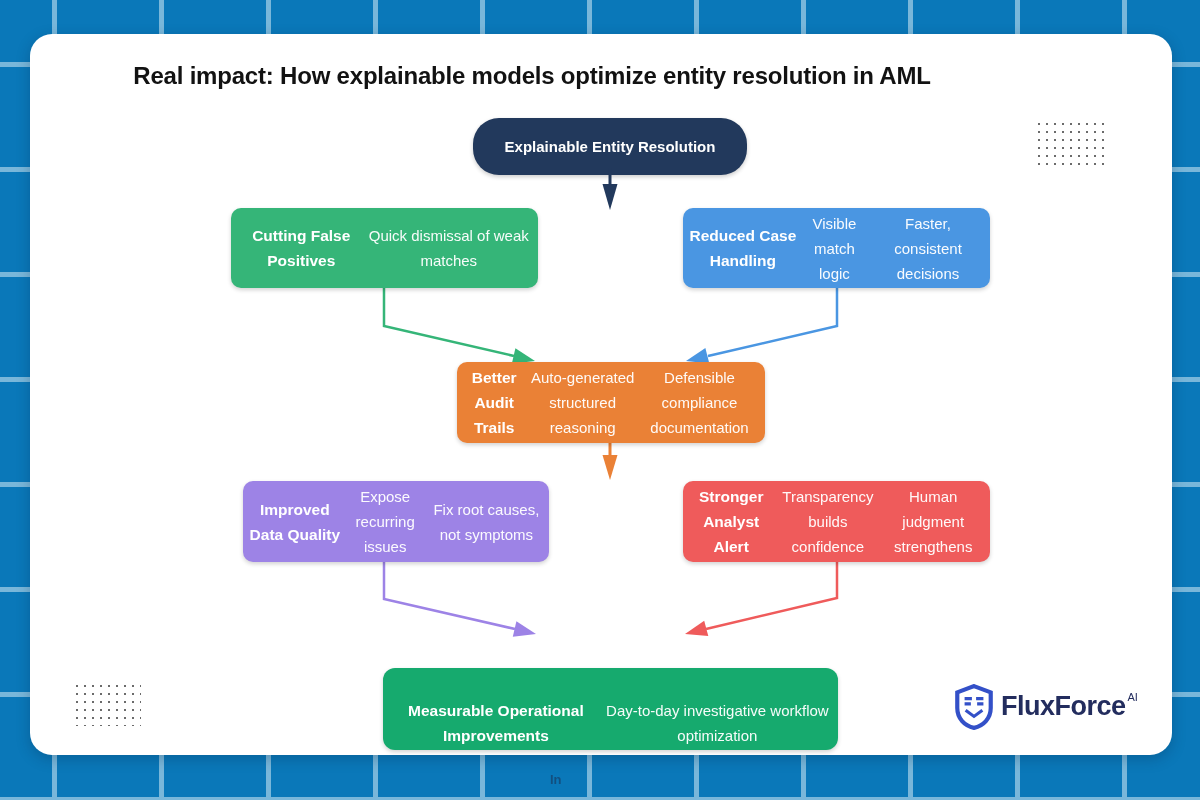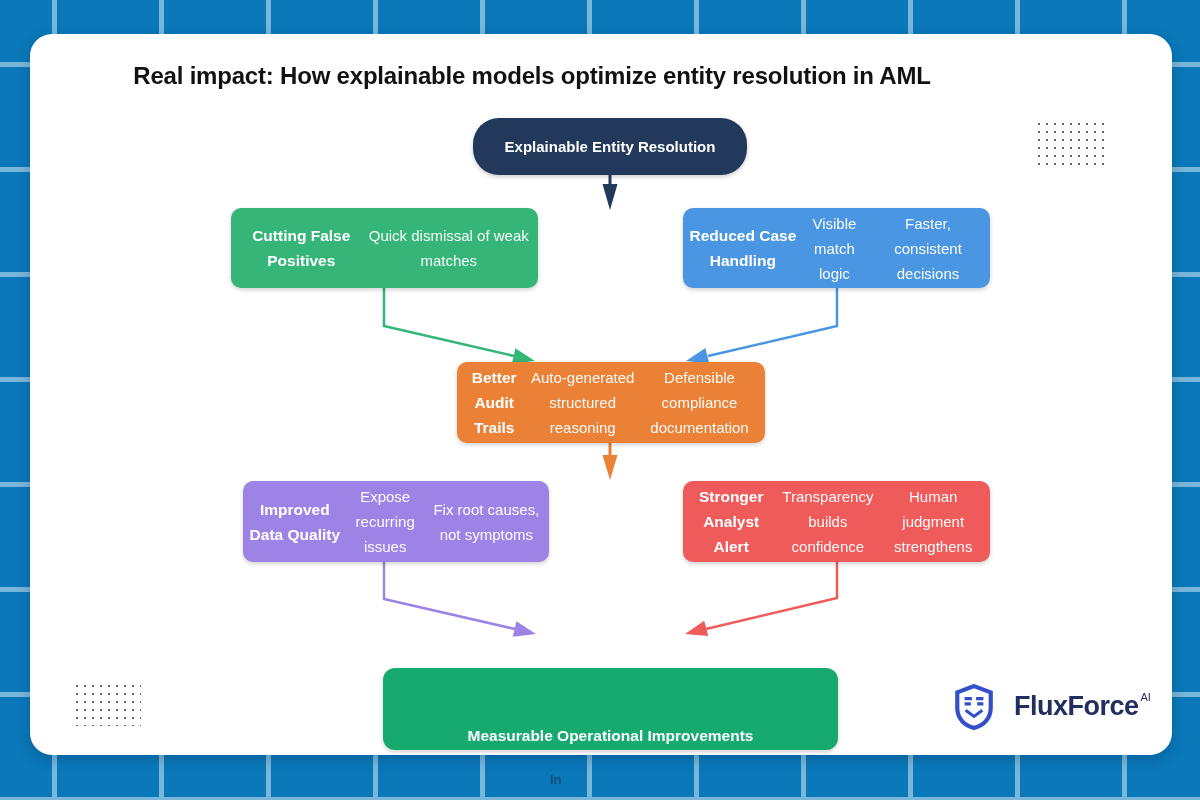--- a/index.html
+++ b/index.html
@@ -26,21 +26,21 @@
   .n-orange{left:457px;top:362px;width:308px;height:81px;}
   .n-purple{left:243px;top:481px;width:306px;height:81px;}
   .n-red{left:683px;top:481px;width:307px;height:81px;}
   .n-emerald{left:383px;top:668px;width:455px;height:82px;border-radius:12px;align-items:flex-end;}
   svg.connectors{position:absolute;left:0;top:0;pointer-events:none;}
   .dots{position:absolute;background-image:radial-gradient(#3a3a3a 1.1px, transparent 1.2px);
     background-size:8px 8px;opacity:.75;}
   .dots-tr{left:1035px;top:120px;width:74px;height:46px;}
   .dots-bl{left:73px;top:682px;width:68px;height:44px;}
   .logo{position:absolute;left:955px;top:684px;display:flex;align-items:flex-start;}
-  .logo-text{font-size:27px;font-weight:bold;color:#232d5e;letter-spacing:-0.5px;line-height:44px;margin-left:21px;}
+  .logo-text{font-size:27px;font-weight:bold;color:#232d5e;letter-spacing:-0.5px;line-height:44px;margin-left:8px;}
   .logo-ai{font-size:11px;font-weight:normal;color:#232d5e;margin-top:7px;margin-left:2px;}
   .watermark{position:absolute;left:550px;top:772px;font-size:13px;font-weight:bold;color:rgba(25,45,80,.55);}
 </style>
 </head>
 <body>
 
 <div class="stage">
   <div class="card"></div>
 
   <div class="title">Real impact: How explainable models optimize entity resolution in AML</div>
@@ -100,20 +100,21 @@
   </div>
 
   <div class="node n-red" style="background: rgb(239, 91, 91);">
     <div class="node-title">Stronger Analyst Alert</div>
     <div class="node-line">Transparency builds confidence</div>
     <div class="node-line">Human judgment strengthens</div>
   </div>
 
   <div class="node n-emerald" style="background: rgb(22, 170, 110);">
     <div class="node-title">Measurable Operational Improvements</div>
+    <div class="node-line">Day-to-day investigative workflow optimization</div>
   </div>
 
   <div class="dots dots-tr"></div>
   <div class="dots dots-bl"></div>
 
   <div class="logo">
     <svg width="38" height="46" viewBox="0 0 36 44">
       <path d="M18 2 L34 8 V23 C34 33 27 40 18 42 C9 40 2 33 2 23 V8 Z" fill="#ffffff" stroke-width="4" stroke="#3350c8"></path>
       <path d="M9 14 H16 M9 19 H15" fill="none" stroke-width="3" stroke="#3350c8"></path>
       <path d="M20 14 H27 M21 19 H27" fill="none" stroke-width="3" stroke="#3350c8"></path>

